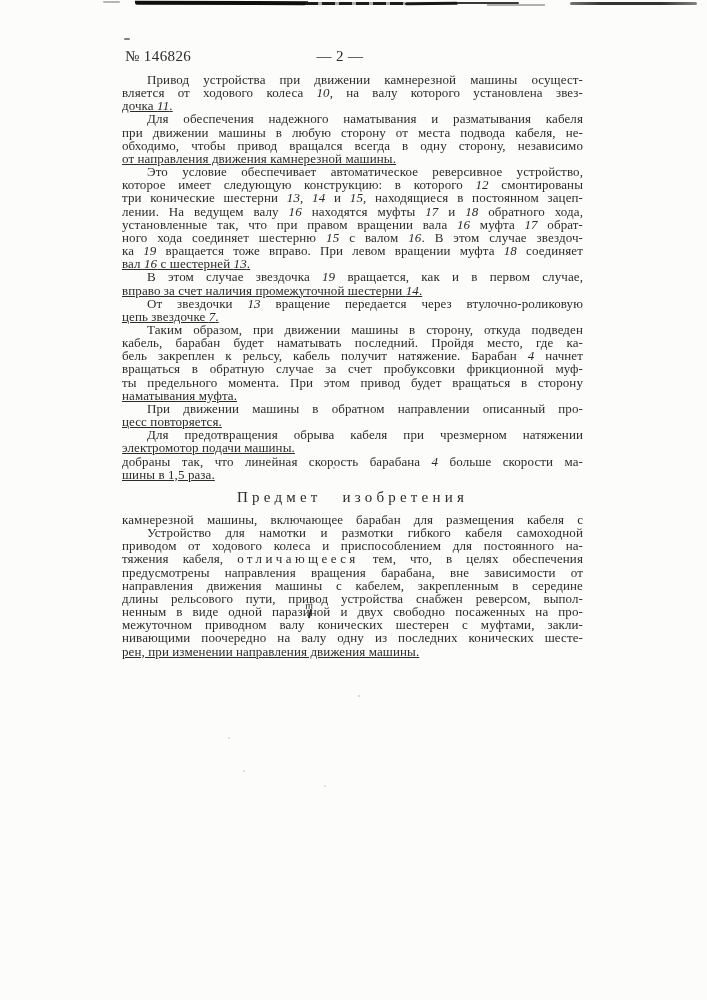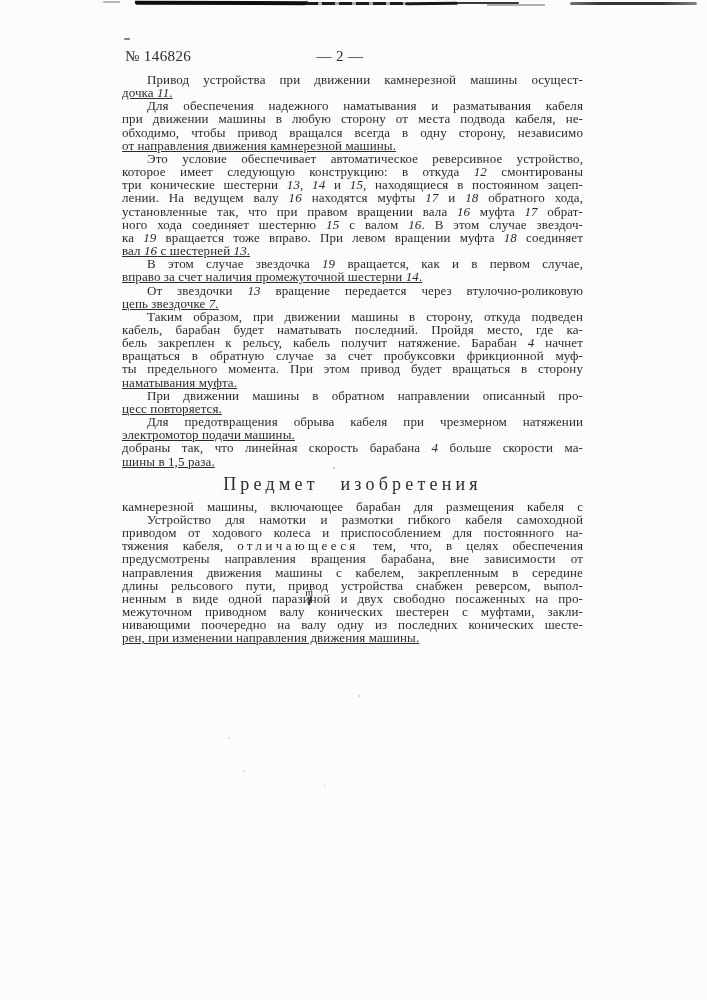--- a/index.html
+++ b/index.html
@@ -66,21 +66,21 @@
   }
   .line.first { text-indent: 25px; }
   .line.last  { text-align-last: auto; text-decoration: underline; }
   .it { font-style: italic; }
   .spaced { letter-spacing: 3.4px; }
   .heading {
     margin: 10px 0 9px 0;
     text-align-last: center;
     letter-spacing: 4.2px;
     word-spacing: 13px;
-    font-size: 18px;
+    font-size: 15px;
   }
   
   .hw-mark { position: relative; display: inline-block; width: 0; height: 0; vertical-align: baseline; }
   .hw-mark .char {
     position: absolute; left: -5px; top: -17px;
     font-size: 11px; font-style: italic; color: #2e2e2e;
     transform: rotate(-8deg);
   }
   .hw-mark::after {
     content: "";
@@ -109,31 +109,32 @@
   <div class="speck" id="speck-6"></div>
 
   <div id="running-head">
     <span id="patent-number">№ 146826</span>
     <span id="page-number">— 2 —</span>
   </div>
 
   <div id="doc-body">
       <div class="para">
         <div class="line first"><span>Привод устройства при движении камнерезной машины осущест-</span></div>
+        <div class="line"><span>вляется от ходового колеса </span><span class="it">10</span><span>, на валу которого установлена звез-</span></div>
         <div class="line last"><span>дочка </span><span class="it">11</span><span>.</span></div>
       </div>
       <div class="para">
         <div class="line first"><span>Для обеспечения надежного наматывания и разматывания кабеля</span></div>
         <div class="line"><span>при движении машины в любую сторону от места подвода кабеля, не-</span></div>
         <div class="line"><span>обходимо, чтобы привод вращался всегда в одну сторону, независимо</span></div>
         <div class="line last"><span>от направления движения камнерезной машины.</span></div>
       </div>
       <div class="para">
         <div class="line first"><span>Это условие обеспечивает автоматическое реверсивное устройство,</span></div>
-        <div class="line"><span>которое имеет следующую конструкцию: в откуда </span><span class="it">12</span><span> смонтированы</span></div>
+        <div class="line"><span>которое имеет следующую конструкцию: в которого </span><span class="it">12</span><span> смонтированы</span></div>
         <div class="line"><span>три конические шестерни </span><span class="it">13</span><span>, </span><span class="it">14</span><span> и </span><span class="it">15</span><span>, находящиеся в постоянном зацеп-</span></div>
         <div class="line"><span>лении. На ведущем валу </span><span class="it">16</span><span> находятся муфты </span><span class="it">17</span><span> и </span><span class="it">18</span><span> обратного хода,</span></div>
         <div class="line"><span>установленные так, что при правом вращении вала </span><span class="it">16</span><span> муфта </span><span class="it">17</span><span> обрат-</span></div>
         <div class="line"><span>ного хода соединяет шестерню </span><span class="it">15</span><span> с валом </span><span class="it">16</span><span>. В этом случае звездоч-</span></div>
         <div class="line"><span>ка </span><span class="it">19</span><span> вращается тоже вправо. При левом вращении муфта </span><span class="it">18</span><span> соединяет</span></div>
         <div class="line last"><span>вал </span><span class="it">16</span><span> с шестерней </span><span class="it">13</span><span>.</span></div>
       </div>
       <div class="para">
         <div class="line first"><span>В этом случае звездочка </span><span class="it">19</span><span> вращается, как и в первом случае,</span></div>
         <div class="line last"><span>вправо за счет наличия промежуточной шестерни </span><span class="it">14</span><span>.</span></div>

